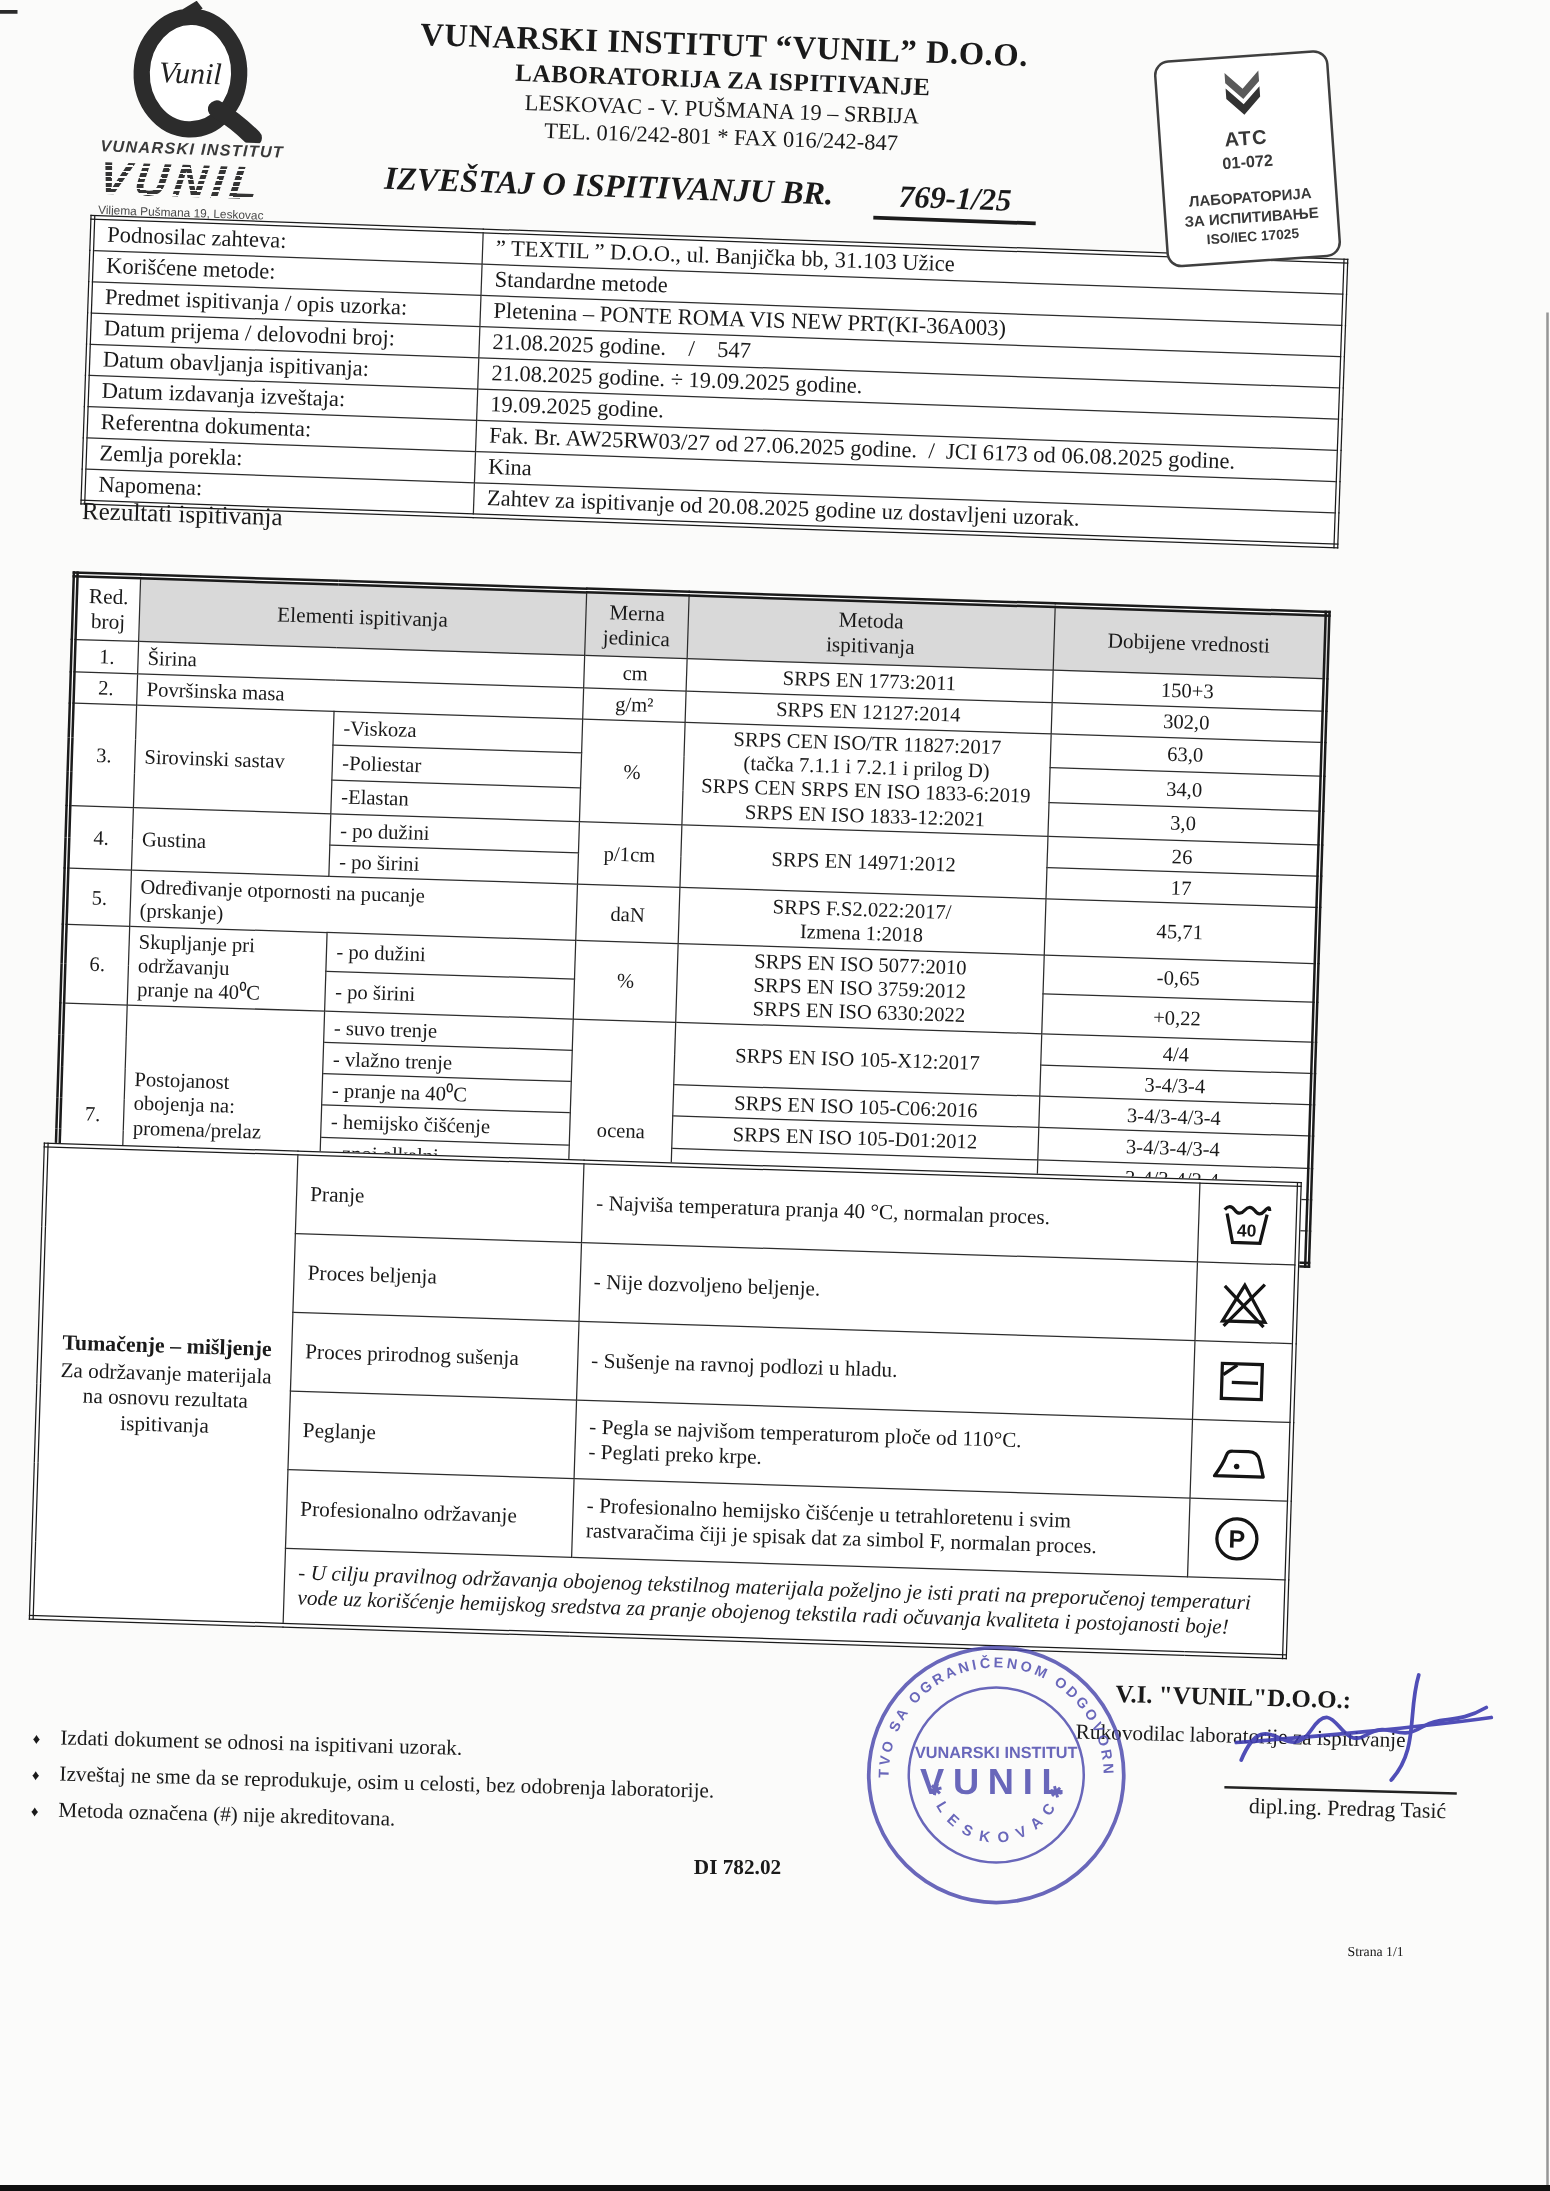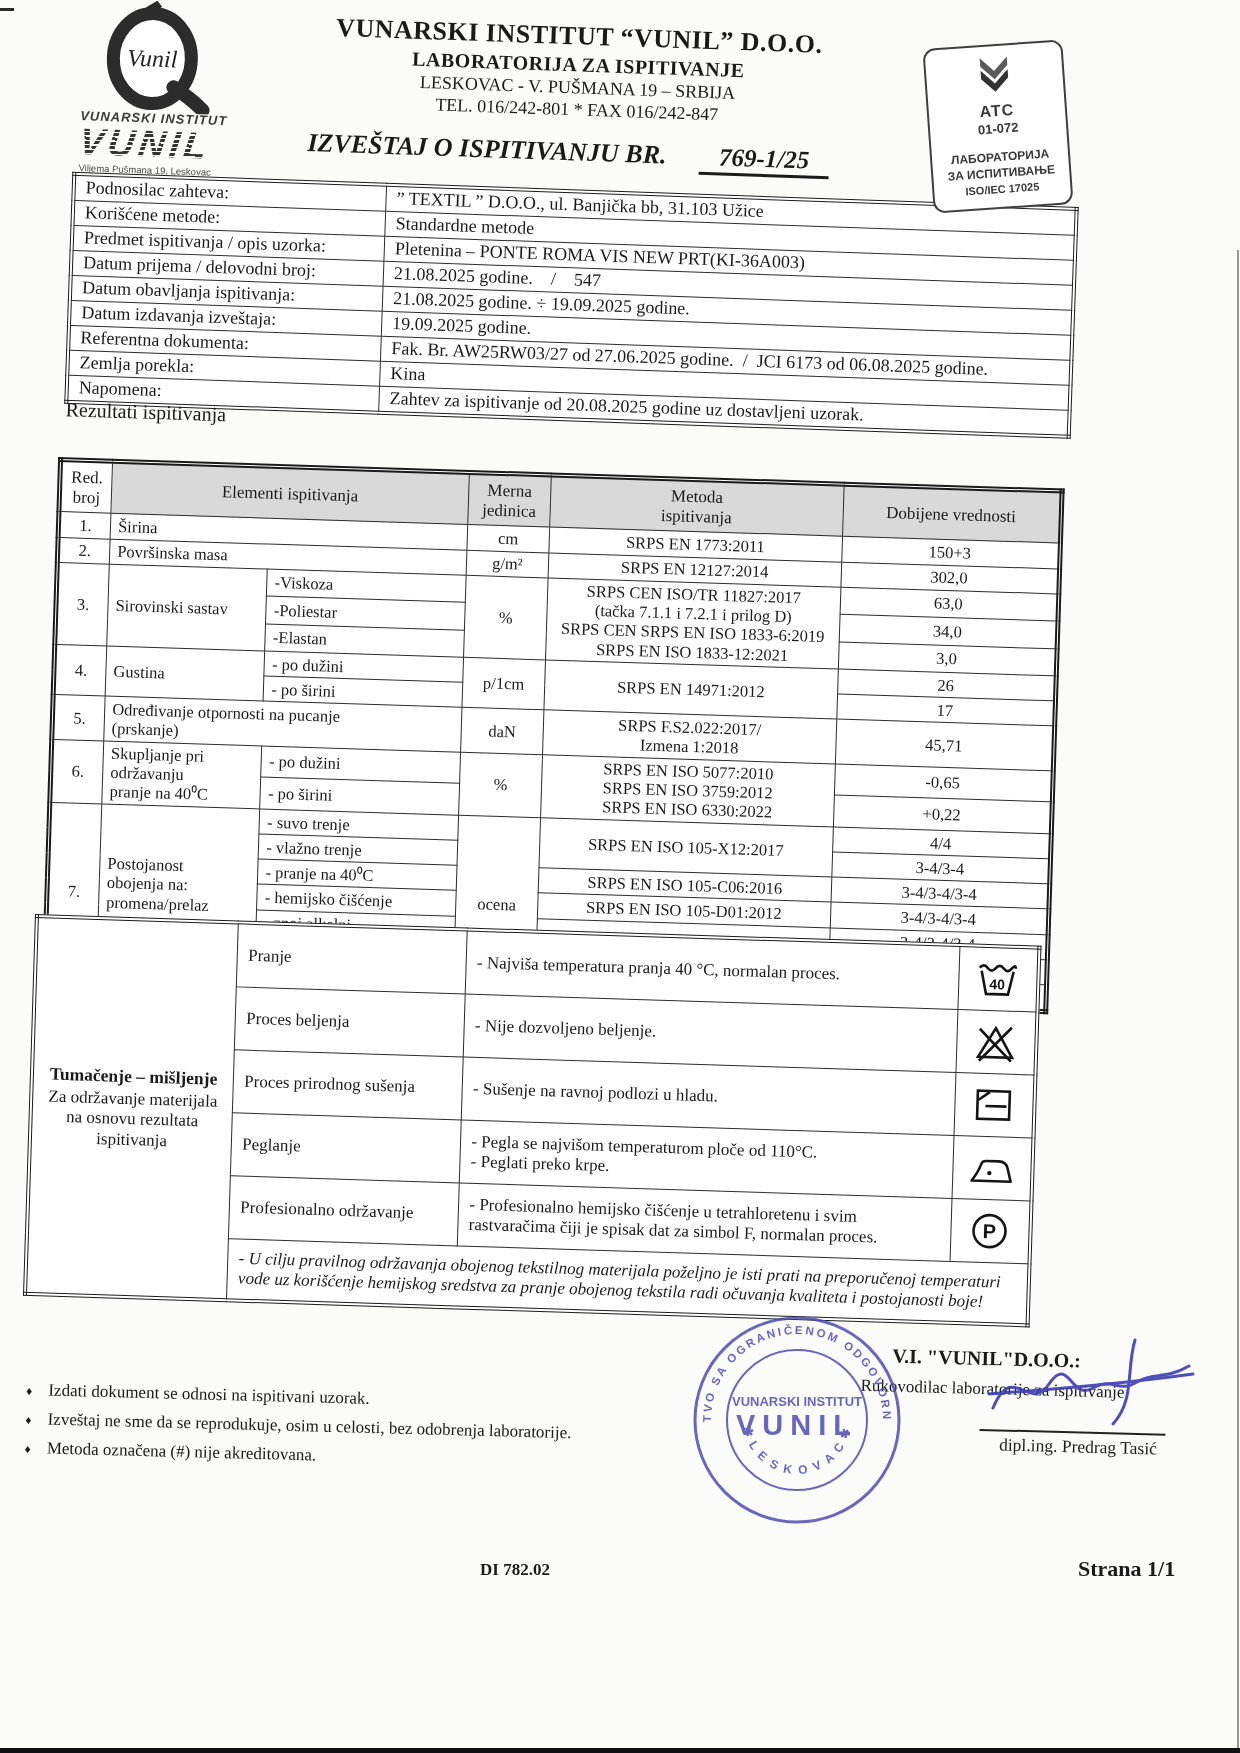--- a/index.html
+++ b/index.html
@@ -61,22 +61,22 @@
   .note{font-style:italic;font-size:16.5px;padding:5px 12px;line-height:1.25;}
   
   .secF{left:0;top:1322px;width:1240px;height:260px;transform:rotate(1.5deg);transform-origin:30px 0;}
   .bullets{position:absolute;left:28px;top:58px;font-size:17px;}
   .b-row{display:flex;margin-bottom:9px;align-items:baseline;}
   .b-dia{font-size:12px;margin-right:16px;}
   .sig-co{position:absolute;left:893px;top:0;font-size:20px;font-weight:bold;white-space:nowrap;}
   .sig-role{position:absolute;left:862px;top:32px;font-size:17px;white-space:nowrap;}
   .sig-line{position:absolute;left:982px;top:82px;width:186px;border-top:2px solid #222;}
   .sig-name{position:absolute;left:1002px;top:87px;font-size:17.5px;white-space:nowrap;}
-  .doc-code{position:absolute;left:480px;top:1560px;width:220px;text-align:left;font-size:17px;font-weight:bold;}
-  .page-no{position:absolute;left:1078px;top:1556px;font-size:22px;font-weight:bold;}
+  .doc-code{position:absolute;left:480px;top:1484px;width:220px;text-align:center;font-size:17px;font-weight:bold;}
+  .page-no{position:absolute;left:1078px;top:1556px;font-size:11px;}
   
   .stamp{position:absolute;left:675px;top:1298px;opacity:.82;pointer-events:none;}
   .signature{position:absolute;left:985px;top:1332px;pointer-events:none;opacity:.9;}
   
   .edge-bottom{position:absolute;left:0;right:0;bottom:0;height:5px;background:#101010;}
   .edge-right{position:absolute;right:1px;top:250px;bottom:5px;width:2px;background:#969696;}
   .edge-dash{position:absolute;left:0;top:8px;width:14px;height:3px;background:#2a2a2a;}
   .care{display:block;margin:0 auto;}
 </style>
 </head>

